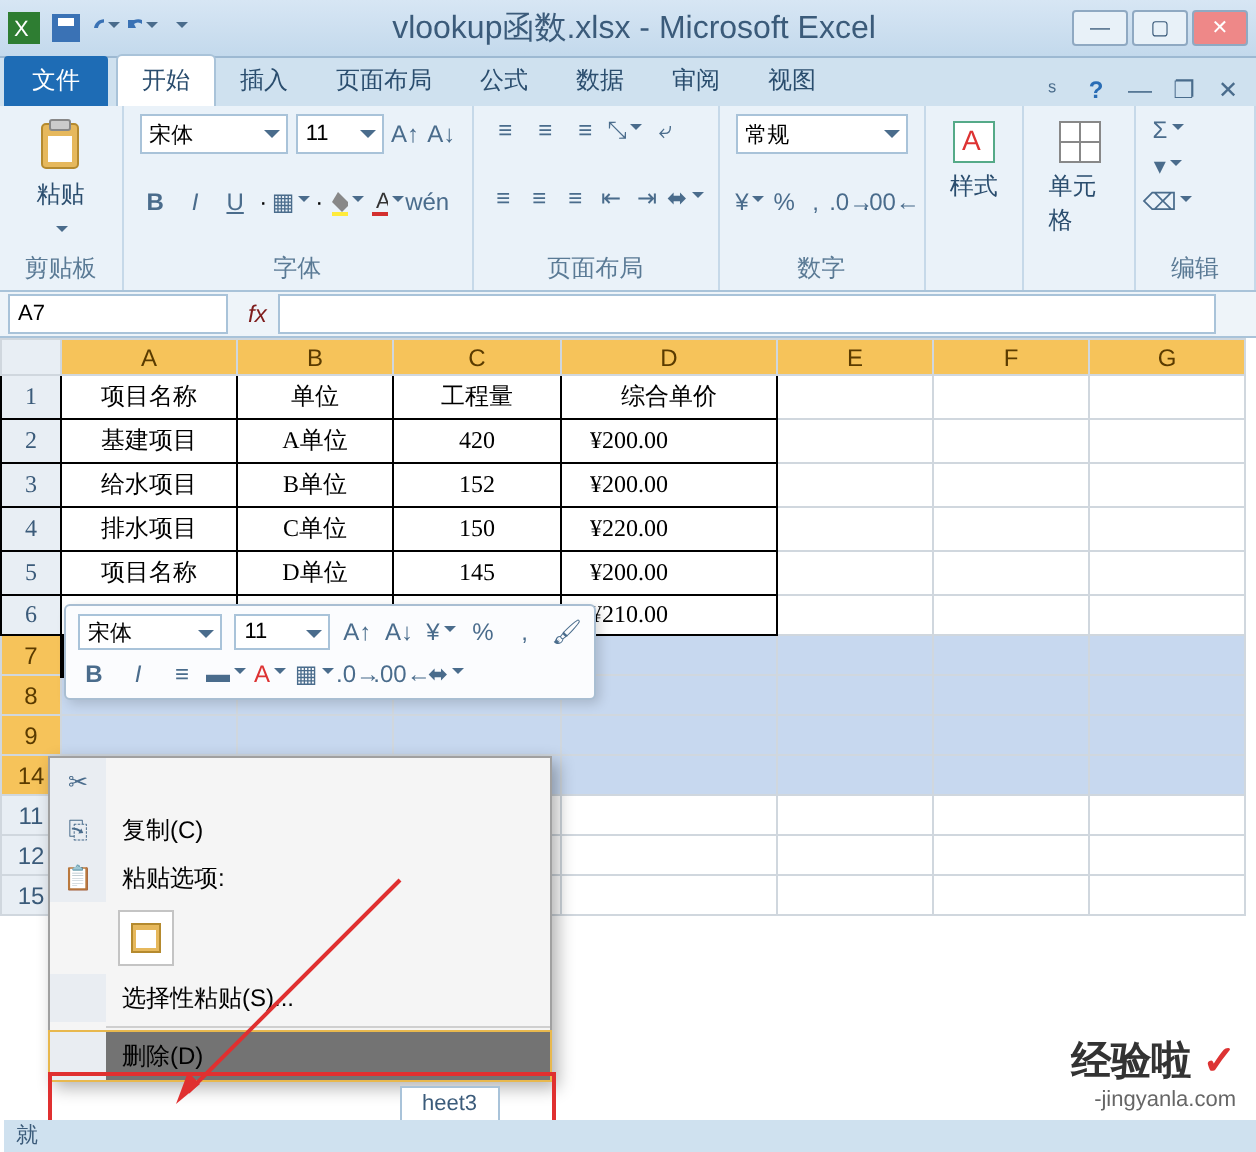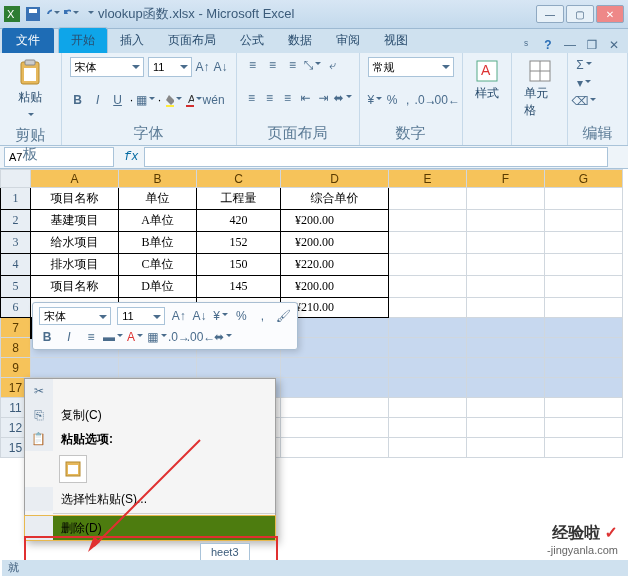--- a/index.html
+++ b/index.html
@@ -1,66 +1,66 @@
 <!DOCTYPE html>
 <html><head>
 <meta charset="utf-8">
 <style>
 html,body{margin:0;padding:0;font-family:"Microsoft YaHei",SimSun,sans-serif;font-size:12px;background:#bfd6e8;overflow:hidden}
 .window{width:628px;height:576px;position:relative;background:#fff}
 .titlebar{height:28px;background:linear-gradient(#d7e6f4,#c3d9ec);display:flex;align-items:center;padding:0 4px;border-bottom:1px solid #9db9d2}
 .sysicon{width:16px;height:16px;display:inline-flex;align-items:center;justify-content:center;margin-right:2px}
 .qat{display:flex;align-items:center;gap:3px}
-.title{flex:1;text-align:left;color:#3b5b7a;font-size:13px}
+.title{flex:1;text-align:center;color:#3b5b7a;font-size:16px}
 .wc{display:flex;gap:2px}
 .wc div{width:26px;height:16px;border:1px solid #8fa9c2;background:#e8f1f8;display:flex;align-items:center;justify-content:center;font-size:10px;color:#3b5b7a;border-radius:2px}
 .ribbon-tabs{height:24px;background:#cfe1ef;display:flex;align-items:flex-end;padding-left:2px}
 .tab{padding:4px 12px 4px;color:#2a4d6e;cursor:default}
 .tab.file{background:#1e6cb5;color:#fff;border-radius:2px 2px 0 0;margin-right:4px;padding:4px 14px}
-.tab.active{background:#0ea5e9;border:1px solid #a9c3d9;border-bottom:none;border-radius:3px 3px 0 0}
+.tab.active{background:#ffffff;border:1px solid #a9c3d9;border-bottom:none;border-radius:3px 3px 0 0}
 .tab-right{margin-left:auto;display:flex;align-items:center;gap:6px;padding-right:6px;color:#4a6c8c}
 .ribbon{background:#eaf2f9;border-bottom:1px solid #a9c3d9;height:92px;display:flex}
 .group{border-right:1px solid #c6d9e9;padding:4px 8px 2px;display:flex;flex-direction:column;justify-content:space-between;position:relative}
-.group-label{text-align:center;color:#5a7a95;font-size:15px;padding-top:2px}
+.group-label{text-align:center;color:#5a7a95;font-size:12px;padding-top:2px}
 .row{display:flex;align-items:center;gap:4px}
 .big-btn{display:flex;flex-direction:column;align-items:center;gap:2px;padding:2px 4px;color:#2a4d6e}
 .clip-icon{width:28px;height:28px}
 .ico{width:16px;height:16px;display:inline-flex;align-items:center;justify-content:center;color:#4a6c8c}
 .sel{border:1px solid #a9c3d9;background:#fff;height:18px;display:flex;align-items:center;padding:0 14px 0 4px;position:relative;font-size:11px}
 .sel:after{content:"";position:absolute;right:3px;top:7px;border:4px solid transparent;border-top-color:#4a6c8c}
 .dd:after{content:"";display:inline-block;margin-left:2px;border:3px solid transparent;border-top-color:#4a6c8c;vertical-align:middle}
 .formula-bar{height:22px;background:#eef4f9;border-bottom:1px solid #a9c3d9;display:flex;align-items:center}
 .name-box{width:100px;border:1px solid #a9c3d9;background:#fff;height:18px;margin:0 4px;display:flex;align-items:center;padding:0 4px;font-size:11px}
-.fx{padding:0 6px;color:#0369a1;font-style:italic;font-family:Liberation Mono, monospace}
+.fx{padding:0 6px;color:#7f1d1d;font-style:italic;font-family:Liberation Sans, sans-serif}
 .fml-input{flex:1;border:1px solid #a9c3d9;background:#fff;height:18px;margin-right:20px}
 .grid{border-collapse:collapse;table-layout:fixed}
 .grid th,.grid td{border:1px solid #d0d7de;height:20px;box-sizing:border-box;font-size:12px}
 .colhdr th{background:#e8eef4;color:#3b5b7a;font-weight:normal;text-align:center;height:18px}
 .rowhdr{background:#e8eef4;color:#3b5b7a;text-align:center;width:30px}
 .data td{border:1px solid #000;text-align:center;padding:2px 6px;font-family:SimSun}
 .data td.money{text-align:left;padding-right:10px}
 .data td.money:before{content:"¥";float:left;margin-left:8px}
 .seltd{background:#c7d8ef}
 .selrowhdr{background:#f6c35a!important;color:#5a3b00}
 .empty td{border:1px solid #d0d7de}
 .minitb{position:absolute;left:32px;top:302px;background:#fbfcfe;border:1px solid #a9bed2;border-radius:3px;padding:4px 6px;box-shadow:2px 2px 6px rgba(0,0,0,.15);width:252px}
 .minitb .row{gap:6px}
 .minitb .sel{height:16px;font-size:11px}
 .ctx{position:absolute;left:24px;top:378px;background:#f5f5f5;border:1px solid #a0a0a0;width:250px;box-shadow:3px 3px 8px rgba(0,0,0,.3)}
 .ctx .iconcol{width:28px;background:#e9edf2;display:inline-flex;align-items:center;justify-content:center;height:100%}
 .ctx-item{display:flex;align-items:center;height:24px;padding-right:8px}
 .ctx-item span.lbl{padding-left:8px;flex:1}
-.ctx-item.hdr span.lbl{font-weight:bold}
-.ctx-item.hover{background:#4d7c0f;outline:1px solid #e8b84e}
+.ctx-item.hdr span.lbl{font-weight:normal}
+.ctx-item.hover{background:#737373;outline:1px solid #e8b84e}
 .ctx-sep{height:1px;background:#cfcfcf;margin:2px 0 2px 28px}
 .paste-opts{padding:4px 0 4px 34px}
 .popt{display:inline-flex;width:26px;height:26px;border:1px solid #c4c4c4;margin-right:4px;align-items:center;justify-content:center;background:#fff}
 .arrow-line{position:absolute;pointer-events:none}
 .watermark{position:absolute;right:10px;bottom:20px;text-align:right;color:#333;font-weight:bold}
-.watermark .j{font-size:16px}
+.watermark .j{font-size:20px}
 .watermark .j b{color:#d33}
 .watermark .u{font-size:11px;color:#666;font-weight:normal}
 .redbox{position:absolute;border:2px solid #e03030}
 .colhdr th.selcol{background:#f6c35a;color:#5a3b00}
 .sheet-wrap{height:360px;overflow:hidden;position:relative}
 </style>
 </head>
 <body>
 
 <div class="window">
@@ -352,21 +352,21 @@
             <td class="rowhdr selrowhdr">9</td>
             <td class="seltd"></td>
             <td class="seltd"></td>
             <td class="seltd"></td>
             <td class="seltd"></td>
             <td class="seltd"></td>
             <td class="seltd"></td>
             <td class="seltd"></td>
           </tr>
     <tr class="empty">
-            <td class="rowhdr selrowhdr">17</td>
+            <td class="rowhdr selrowhdr">14</td>
             <td class="seltd"></td>
             <td class="seltd"></td>
             <td class="seltd"></td>
             <td class="seltd"></td>
             <td class="seltd"></td>
             <td class="seltd"></td>
             <td class="seltd"></td>
           </tr>
     <tr class="empty">
             <td class="rowhdr">11</td>

